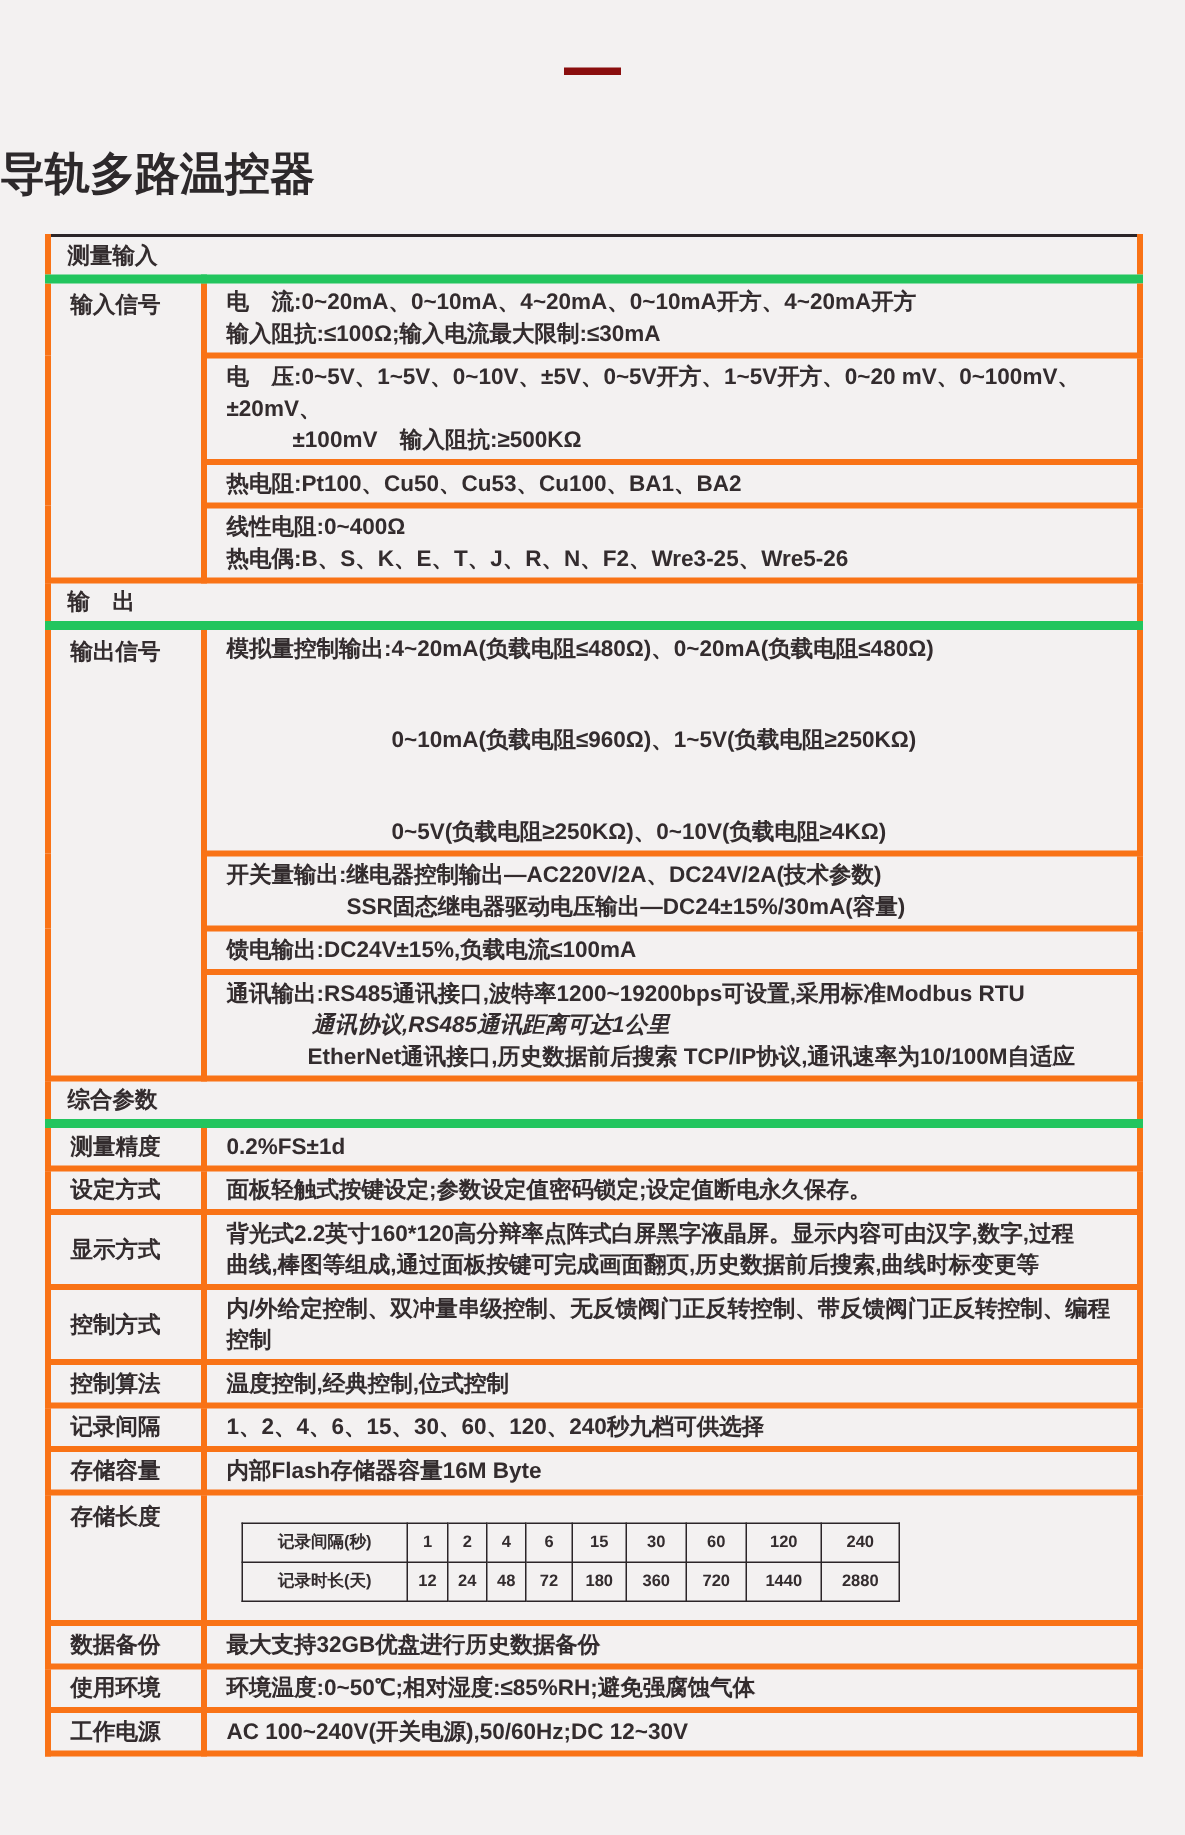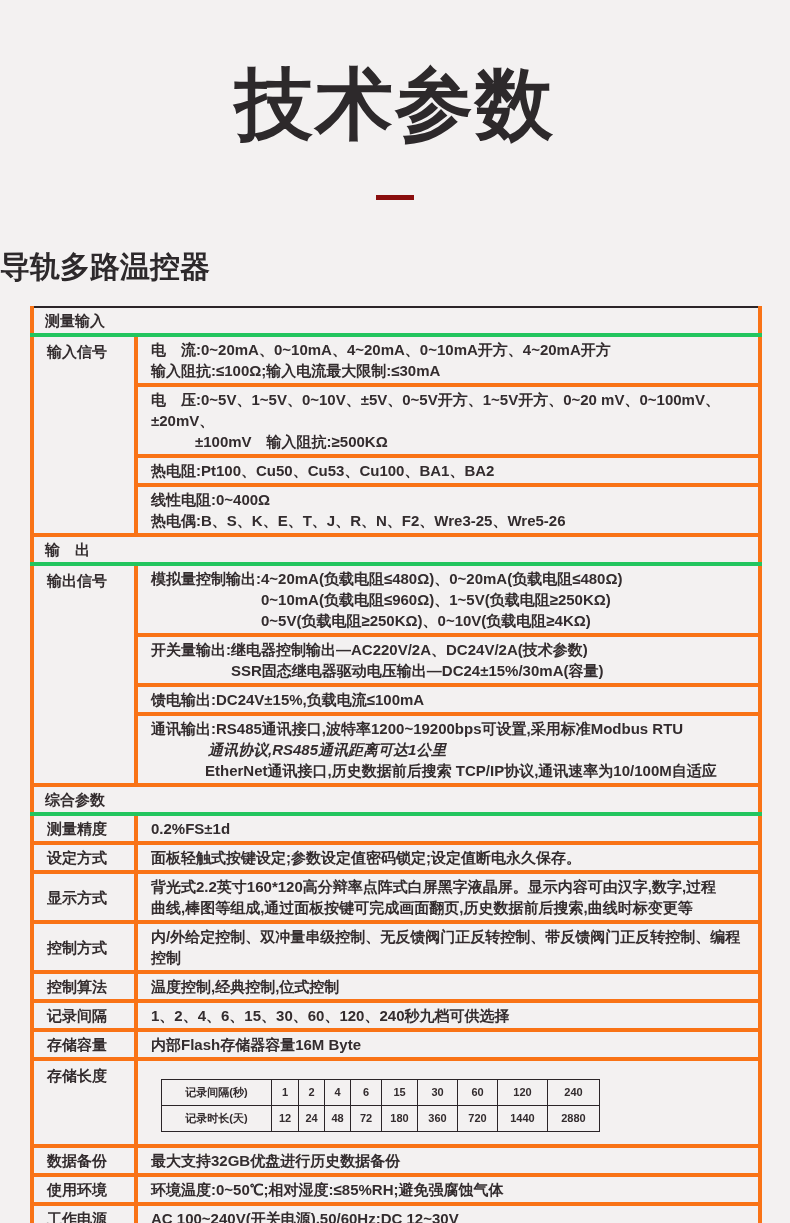--- a/index.html
+++ b/index.html
@@ -43,25 +43,25 @@
     padding:2px 4px 2px 13px;
     line-height:21px;
     vertical-align:middle;
     overflow:hidden;
   }
   table.spec{border:2px solid #2b2528;}
   td.lbl{padding-left:11px;}
   td.lbl.top{vertical-align:top;padding-top:4px;}
   tr.sec td{
     border-top:2px solid #2b2528;
-    border-bottom:4px solid #22c55e;
+    border-bottom:6px solid #22c55e;
     padding-left:11px;
   }
   .ind44{padding-left:44px;}
-  .ind110{padding-left:110px;}
+  .ind110{padding-left:110px;margin-top:40px;}
   .ind80{padding-left:80px;}
   .ind57{padding-left:57px;font-style:italic;}
   .ind54{padding-left:54px;}
   table.mini{
     border-collapse:collapse;
     margin:16px 0 10px 10px;
     font-size:11px;font-weight:bold;
     table-layout:fixed;
   }
   table.mini td{
@@ -72,21 +72,20 @@
     overflow:hidden;
   }
   table.mini td.mlabel{text-align:center;}
   .note{margin:2px 0 6px 0;line-height:22px;}
 </style>
 </head>
 <body>
 
 <div>
 
-  <h1 class="title">技术参数</h1>
   <div class="dash"></div>
   <h2 class="subtitle">导轨多路温控器</h2>
 
   <table class="spec">
     <colgroup>
         <col style="width:104px">
         <col>
       </colgroup>
 
     <tbody>

